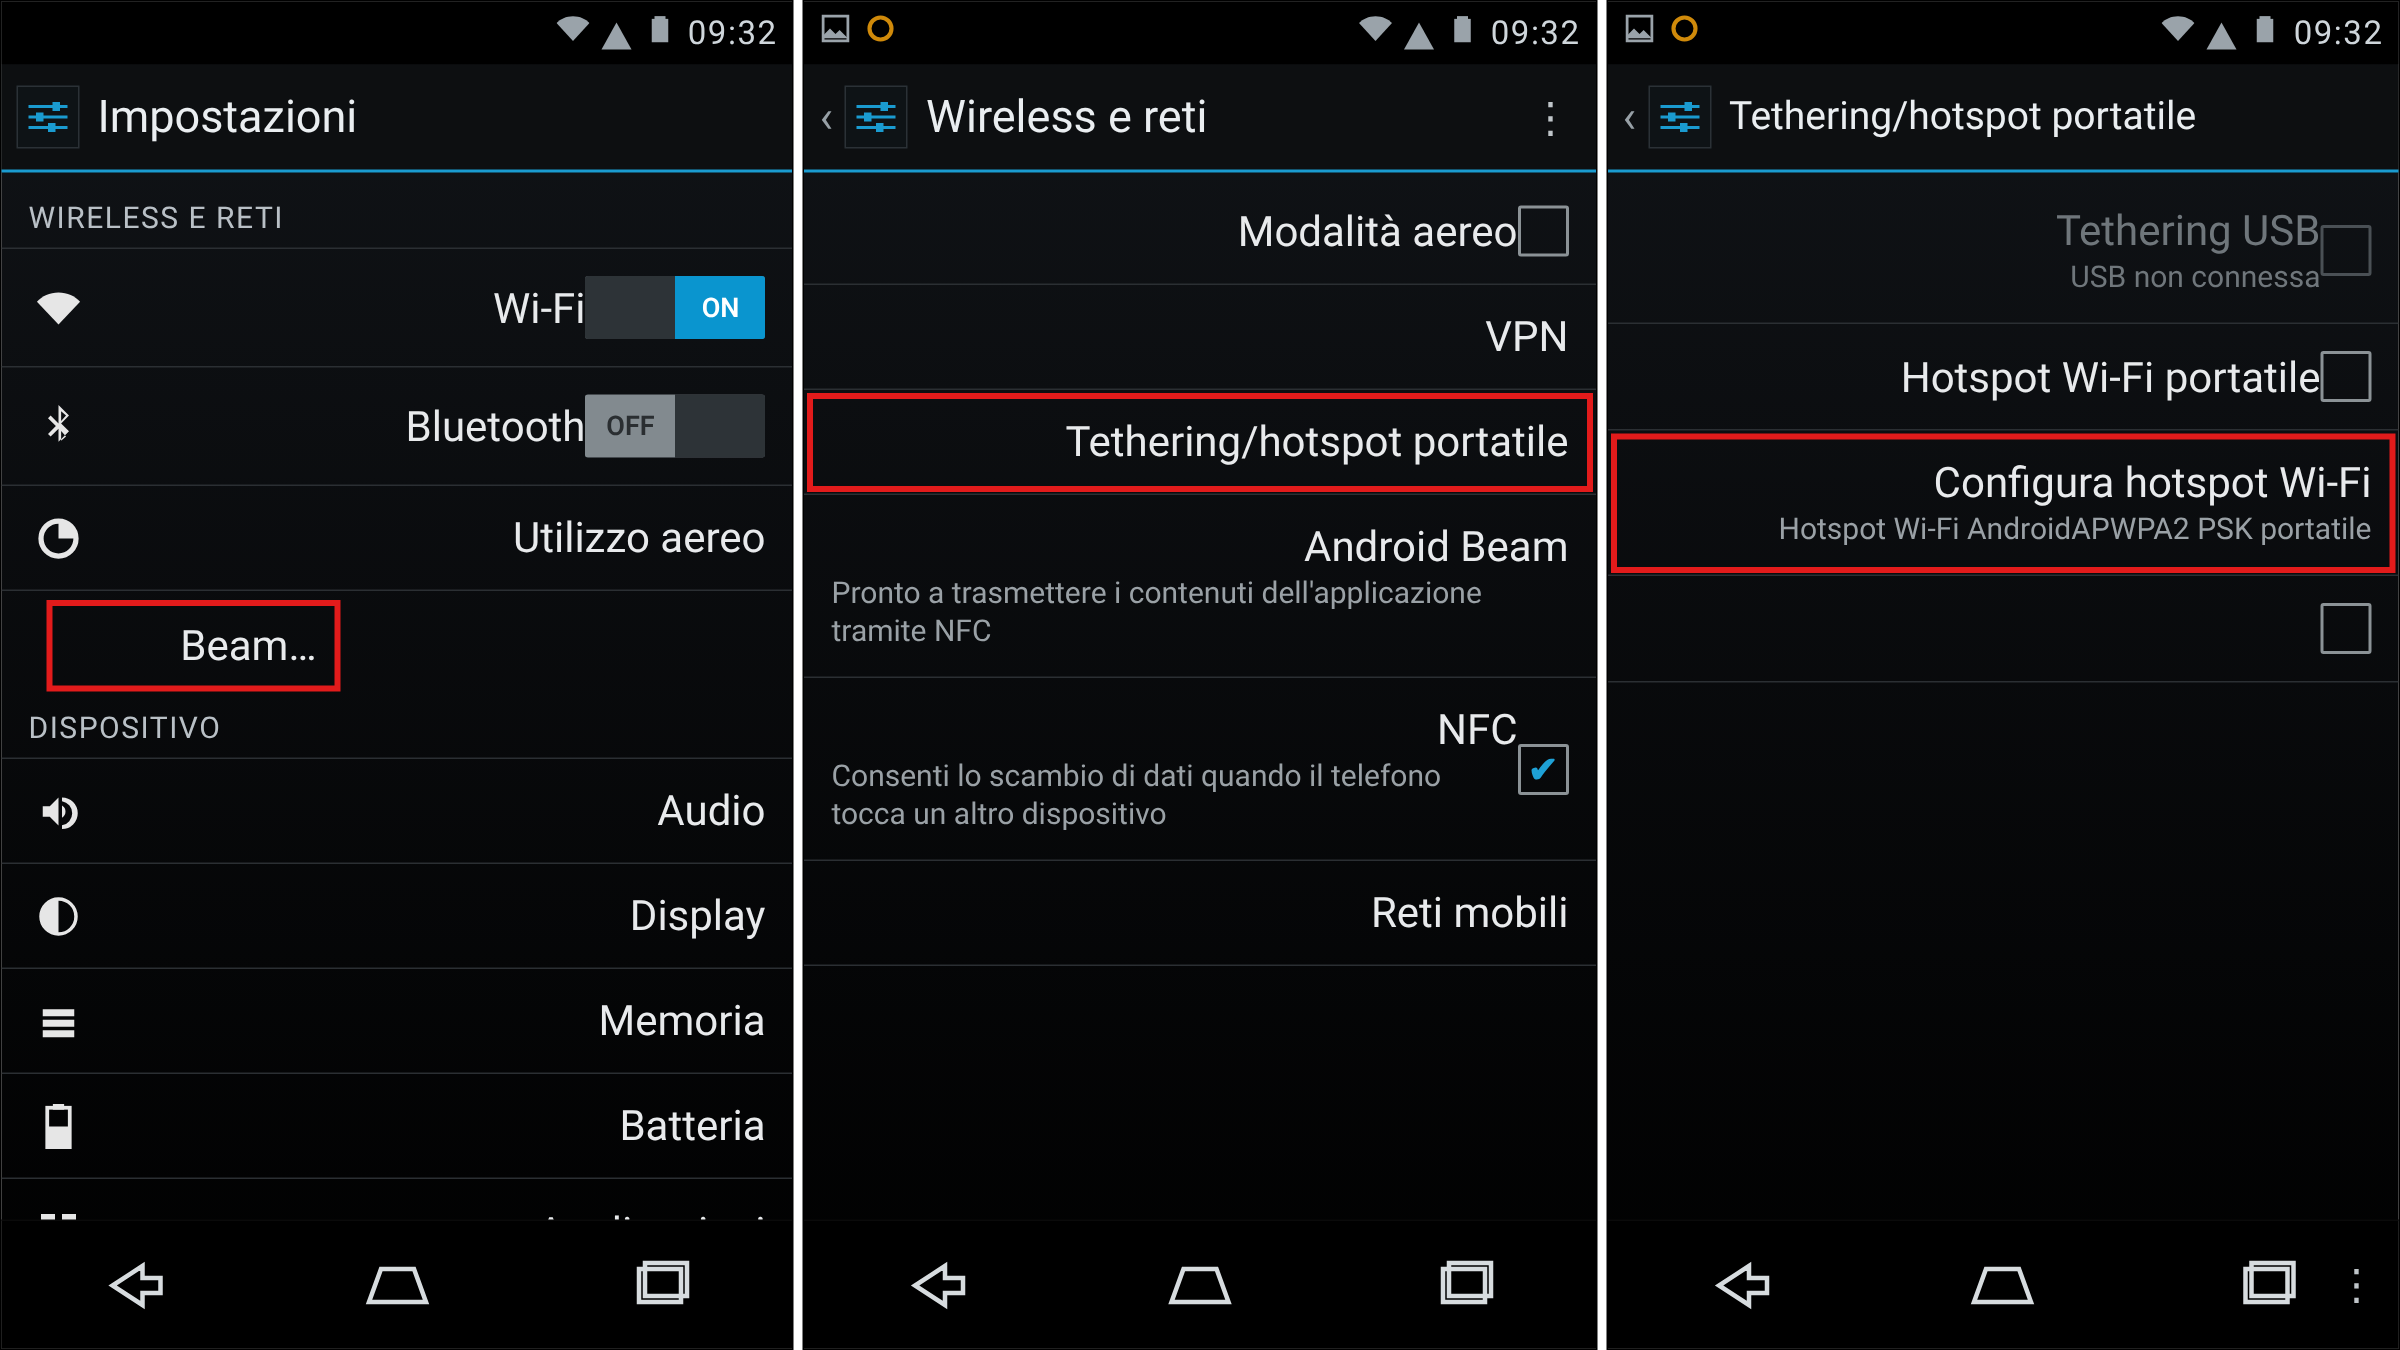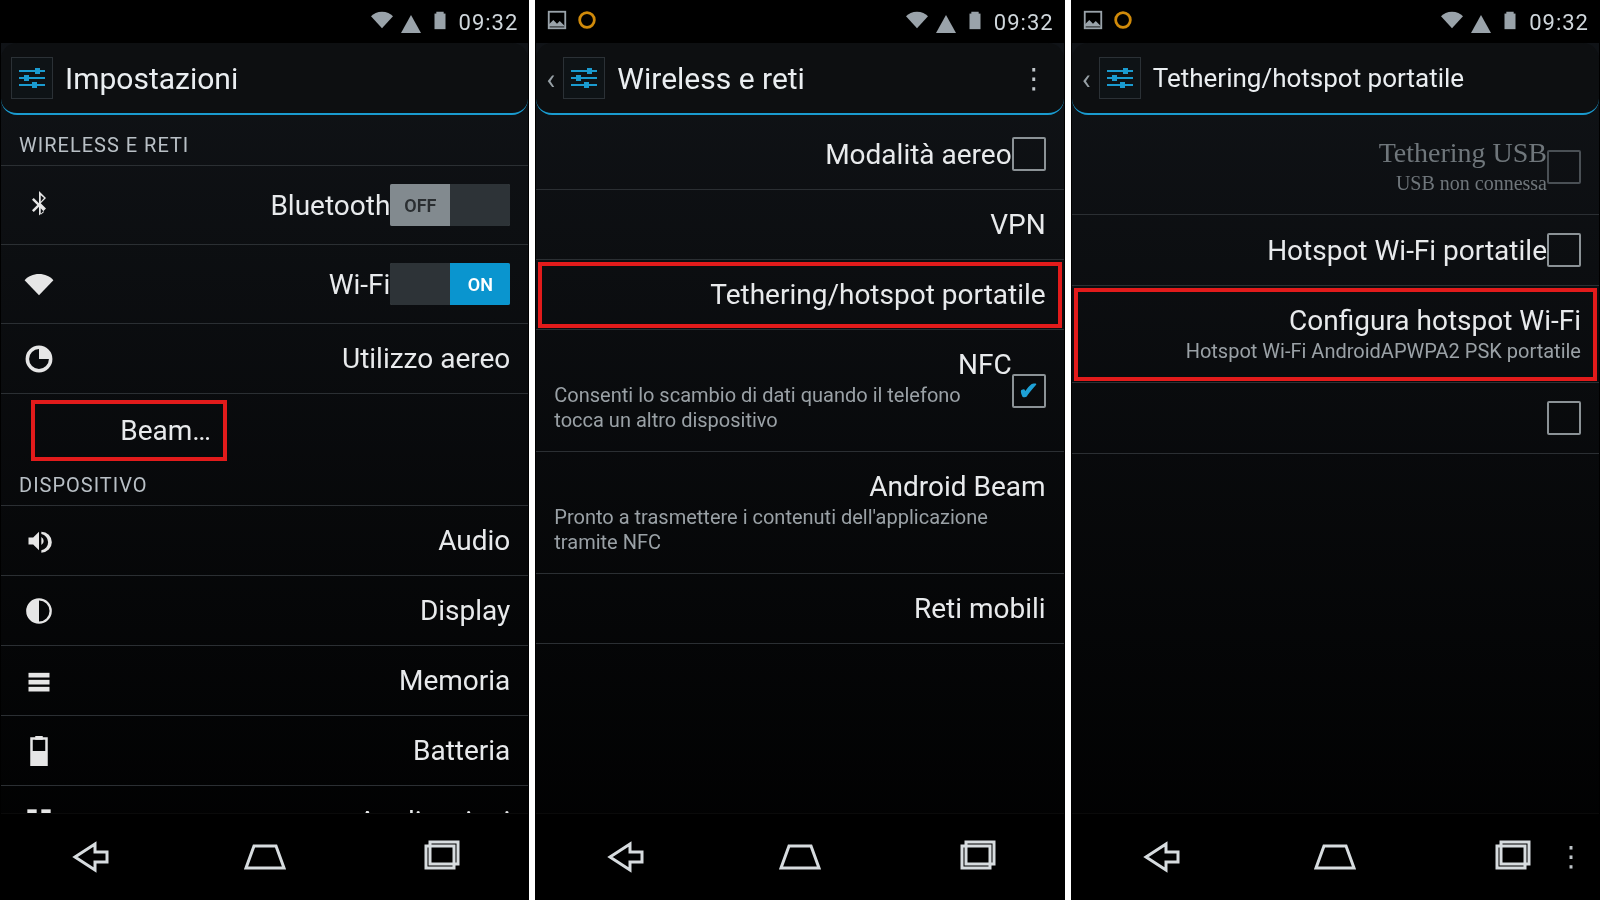--- a/index.html
+++ b/index.html
@@ -23,21 +23,21 @@
   .sb-right .time { letter-spacing: 1px; }
   .ic { width: 22px; height: 22px; display: inline-block; }
   .triangle {
     width: 0; height: 0; border-left: 10px solid transparent;
     border-right: 10px solid transparent; border-bottom: 18px solid #9aa3aa;
     transform: translateY(2px);
   }
   
   .actionbar {
     height: 72px; display: flex; align-items: center; gap: 12px;
-    border-bottom: 2px solid #1a9bd0; padding: 0 10px; background: #0d0f11; border-radius: 16px;
+    border-bottom: 2px solid #1a9bd0; padding: 0 10px; background: #0d0f11;
   }
   .actionbar .title { font-size: 30px; color: #eaeef1; font-weight: 400; }
   .actionbar .back-chevron { color: #97a0a6; font-size: 30px; margin-right: -4px; }
   .actionbar .appicon {
     width: 42px; height: 42px; border: 1px solid #2b3136; background: #0e1316;
     display: flex; align-items: center; justify-content: center;
   }
   .actionbar .spacer { flex: 1; }
   .actionbar .overflow { font-size: 28px; color: #bfc5c9; padding: 0 6px; }
   
@@ -49,21 +49,21 @@
   .row {
     display: flex; align-items: center; padding: 18px 18px;
     border-bottom: 1px solid #2b2f33; min-height: 70px;
     position: relative;
   }
   .row .icon { width: 40px; display:flex; align-items:center; justify-content:center; margin-right: 10px; }
   .row .icon svg { fill: #d7dcdf; }
   .row .labelwrap { flex: 1; display: flex; flex-direction: column; gap: 2px; align-items: flex-end; }
   .row .label { font-size: 28px; color: #e8eaec; }
   .row .sublabel { font-size: 20px; color: #9aa1a6; line-height: 1.25; }
-  .row.disabled .label, .row.disabled .sublabel { color: #6f767b; font-family: Liberation Serif, serif; }
+  .row.disabled .label, .row.disabled .sublabel { color: #6f767b; }
   .row .control { margin-left: auto; }
   
   .toggle {
     width: 120px; height: 42px; background: #555b60; position: relative;
     border-radius: 2px; overflow: hidden; display:flex;
     font-size: 18px; font-weight: 600; color: #d9dee1;
   }
   .toggle .half { flex:1; display:flex; align-items:center; justify-content:center; }
   .toggle.on .half.on  { background: #0a95cf; color: #fff; }
   .toggle.on .half.off { background: #2d3337; }
@@ -131,48 +131,48 @@
           </svg>
       </div>
       <div class="title">Impostazioni</div>
     </div>
 
     <div class="content">
       <div class="section-header">WIRELESS E RETI</div>
 
       <div class="row">
         <span class="icon">
+          <svg width="30" height="30" viewBox="0 0 24 24">
+              <path fill="#e6e6e6" d="M12 4C7.3 4 3.2 5.9 0.5 8.9L12 21 23.5 8.9C20.8 5.9 16.7 4 12 4z"></path>
+            </svg>
+        </span>
+        <div class="labelwrap">
+            <span class="label">Wi-Fi</span>
+          </div>
+        <div class="control">
+          <div class="toggle on">
+            <div class="half off"></div>
+              <div class="half on">ON</div>
+          </div>
+        </div>
+      </div>
+
+      <div class="row">
+        <span class="icon">
           <svg width="28" height="28" viewBox="0 0 24 24">
               <path fill="#e6e6e6" d="M12 0l6 6-4.5 4.5L18 15l-6 6V13.5L7.5 18 6 16.5 10.5 12 6 7.5 7.5 6 12 10.5V0zm1.5 3.6v5.6L16.3 6l-2.8-2.4zm0 11.2v5.6L16.3 18l-2.8-3.2z"></path>
             </svg>
         </span>
         <div class="labelwrap">
             <span class="label">Bluetooth</span>
           </div>
         <div class="control">
           <div class="toggle off">
             <div class="half off">OFF</div>
               <div class="half on"></div>
-          </div>
-        </div>
-      </div>
-
-      <div class="row">
-        <span class="icon">
-          <svg width="30" height="30" viewBox="0 0 24 24">
-              <path fill="#e6e6e6" d="M12 4C7.3 4 3.2 5.9 0.5 8.9L12 21 23.5 8.9C20.8 5.9 16.7 4 12 4z"></path>
-            </svg>
-        </span>
-        <div class="labelwrap">
-            <span class="label">Wi-Fi</span>
-          </div>
-        <div class="control">
-          <div class="toggle on">
-            <div class="half off"></div>
-              <div class="half on">ON</div>
           </div>
         </div>
       </div>
 
       <div class="row">
         <span class="icon">
           <svg width="28" height="28" viewBox="0 0 24 24">
               <circle cx="12" cy="12" r="10" fill="none" stroke="#e6e6e6" stroke-width="3"></circle>
               <path d="M12 2 A10 10 0 0 1 22 12 L12 12 Z" fill="#e6e6e6"></path>
             </svg>
@@ -340,33 +340,33 @@
       </div>
 
       <div class="row highlight">
         <div class="labelwrap">
             <span class="label">Tethering/hotspot portatile</span>
           </div>
       </div>
 
       <div class="row">
         <div class="labelwrap">
+          <span class="label">Android Beam</span>
+          <span class="sublabel">Pronto a trasmettere i contenuti dell'applicazione tramite NFC</span>
+        </div>
+      </div>
+
+      <div class="row">
+        <div class="labelwrap">
           <span class="label">NFC</span>
           <span class="sublabel">Consenti lo scambio di dati quando il telefono tocca un altro dispositivo</span>
         </div>
         <div class="control">
             <div class="checkbox checked"></div>
           </div>
-      </div>
-
-      <div class="row">
-        <div class="labelwrap">
-          <span class="label">Android Beam</span>
-          <span class="sublabel">Pronto a trasmettere i contenuti dell'applicazione tramite NFC</span>
-        </div>
       </div>
 
       <div class="row">
         <div class="labelwrap">
             <span class="label">Reti mobili</span>
           </div>
       </div>
     </div>
 
     <div class="navbar">

